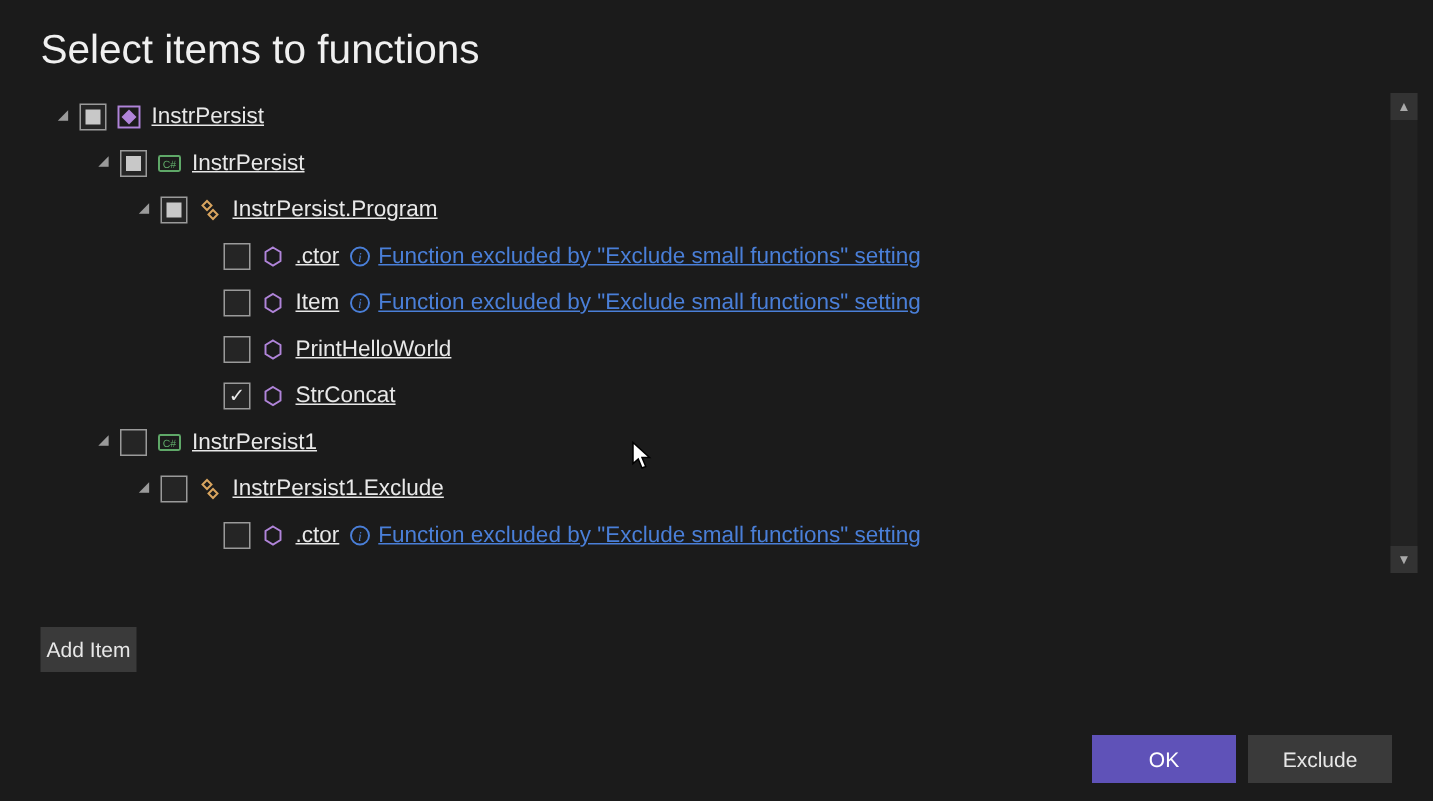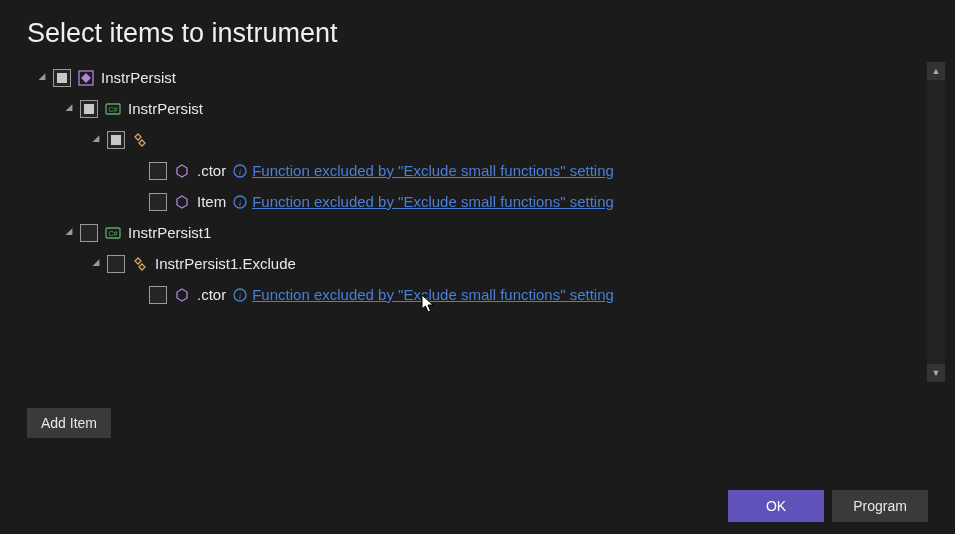--- a/index.html
+++ b/index.html
@@ -81,20 +81,21 @@
     flex-shrink: 0;
     display: flex;
     align-items: center;
     justify-content: center;
   }
   .icon svg { width: 16px; height: 16px; }
   .label {
     color: #e8e8e8;
     font-size: 15px;
     margin-right: 6px;
+    text-decoration: underline;
   }
   .info {
     width: 16px;
     height: 16px;
     margin-right: 4px;
     flex-shrink: 0;
     display: flex;
     align-items: center;
     justify-content: center;
   }
@@ -128,25 +129,25 @@
     justify-content: center;
     font-size: 9px;
     color: #aaa;
     cursor: pointer;
   }
   .sb-up { top: 0; }
   .sb-down { bottom: 0; }
   .add-btn {
     position: absolute;
     left: 27px;
-    top: 408px;
+    top: 418px;
     background: #3a3a3a;
     color: #e8e8e8;
     border: none;
-    padding: 7px 14px;
+    padding: 7px 4px;
     font-size: 14px;
     font-family: inherit;
     cursor: pointer;
   }
   .bottom-btns {
     position: absolute;
     right: 27px;
     bottom: 12px;
     display: flex;
     gap: 8px;
@@ -166,21 +167,21 @@
   .cursor {
     position: absolute;
     left: 421px;
     top: 294px;
     pointer-events: none;
   }
 </style>
 </head>
 <body>
 
-<div class="title">Select items to instrument</div>
+<div class="title">Select items to functions</div>
 
 <div class="tree-area">
 
   <div class="row ind0">
     <span class="expander">
         <span class="exp-tri">◢</span>
       </span>
     <span class="cb ind"></span>
     <span class="icon">
       <svg viewBox="0 0 16 16">
@@ -208,20 +209,21 @@
   <div class="row ind2">
     <span class="expander">
         <span class="exp-tri">◢</span>
       </span>
     <span class="cb ind"></span>
     <span class="icon">
       <svg viewBox="0 0 16 16">
           <path d="M3 5 L6 2 L9 5 L6 8 Z M7 11 L10 8 L13 11 L10 14 Z" fill="none" stroke="#d9a55f" stroke-width="1.3"></path>
         </svg>
     </span>
+    <span class="label">InstrPersist.Program</span>
   </div>
 
   <div class="row ind3">
     <span class="exp-spacer"></span>
     <span class="cb"></span>
     <span class="icon">
       <svg viewBox="0 0 16 16">
           <path d="M8 2 L13 5 L13 11 L8 14 L3 11 L3 5 Z" fill="none" stroke="#b084d9" stroke-width="1.3"></path>
         </svg>
     </span>
@@ -246,21 +248,41 @@
     <span class="label">Item</span>
     <span class="info">
       <svg viewBox="0 0 14 14">
           <circle cx="7" cy="7" r="6" fill="none" stroke="#4a7fd8" stroke-width="1.3"></circle>
           <text x="7" y="10.5" text-anchor="middle" font-size="9" fill="#4a7fd8" font-family="serif" font-style="italic">i</text>
         </svg>
     </span>
     <span class="link">Function excluded by "Exclude small functions" setting</span>
   </div>
 
-
+  <div class="row ind3">
+    <span class="exp-spacer"></span>
+    <span class="cb"></span>
+    <span class="icon">
+      <svg viewBox="0 0 16 16">
+          <path d="M8 2 L13 5 L13 11 L8 14 L3 11 L3 5 Z" fill="none" stroke="#b084d9" stroke-width="1.3"></path>
+        </svg>
+    </span>
+    <span class="label">PrintHelloWorld</span>
+  </div>
+
+  <div class="row ind3">
+    <span class="exp-spacer"></span>
+    <span class="cb chk"></span>
+    <span class="icon">
+      <svg viewBox="0 0 16 16">
+          <path d="M8 2 L13 5 L13 11 L8 14 L3 11 L3 5 Z" fill="none" stroke="#b084d9" stroke-width="1.3"></path>
+        </svg>
+    </span>
+    <span class="label">StrConcat</span>
+  </div>
 
   <div class="row ind1">
     <span class="expander">
         <span class="exp-tri">◢</span>
       </span>
     <span class="cb"></span>
     <span class="icon">
       <svg viewBox="0 0 16 16">
           <rect x="1" y="3" width="14" height="10" rx="1" fill="none" stroke="#5fa868" stroke-width="1.3"></rect>
           <text x="8" y="11" text-anchor="middle" font-size="7" fill="#5fa868" font-family="sans-serif">C#</text>
@@ -304,18 +326,18 @@
 
 <div class="scrollbar">
   <div class="sb-btn sb-up">▲</div>
   <div class="sb-btn sb-down">▼</div>
 </div>
 
 <button class="add-btn">Add Item</button>
 
 <div class="bottom-btns">
   <button class="btn btn-primary">OK</button>
-  <button class="btn btn-secondary">Program</button>
+  <button class="btn btn-secondary">Exclude</button>
 </div>
 
 <svg class="cursor" width="14" height="20">
   <path d="M1 1 L1 15 L4.5 12 L7 18 L9.5 17 L7 11 L12 11 Z" fill="#fff" stroke="#000" stroke-width="1"></path>
 </svg>
 
 </body></html>

